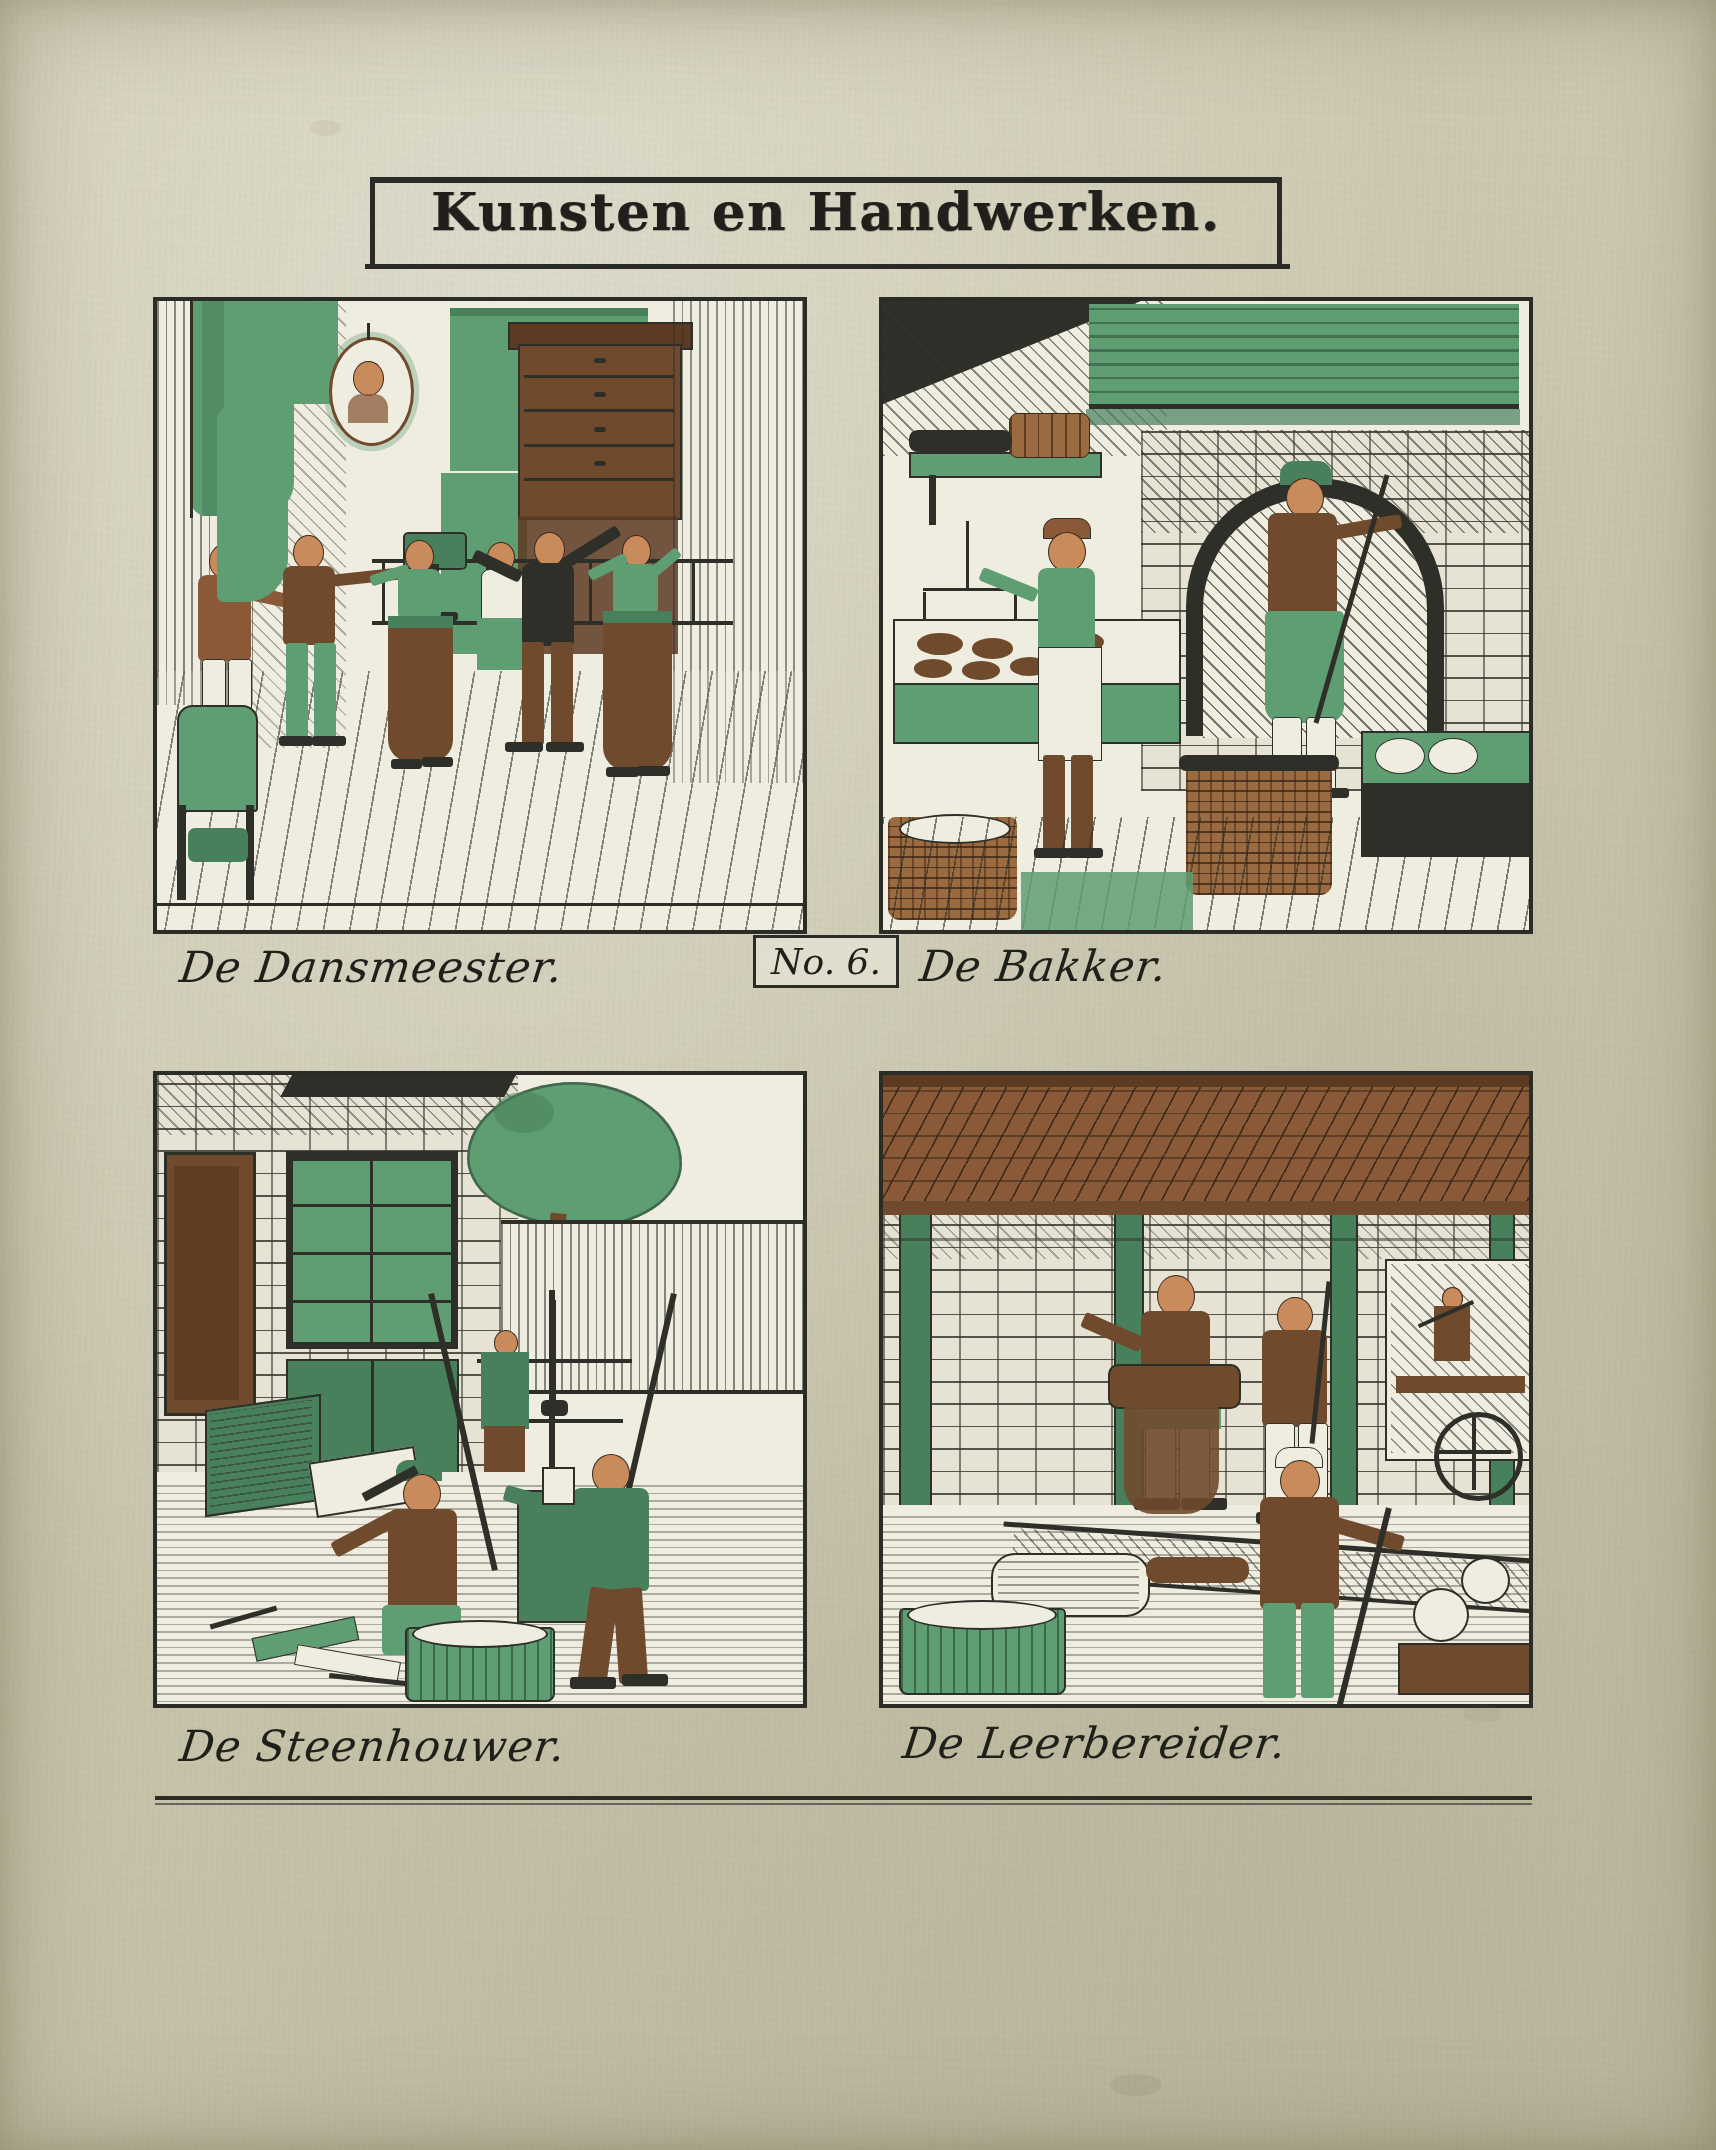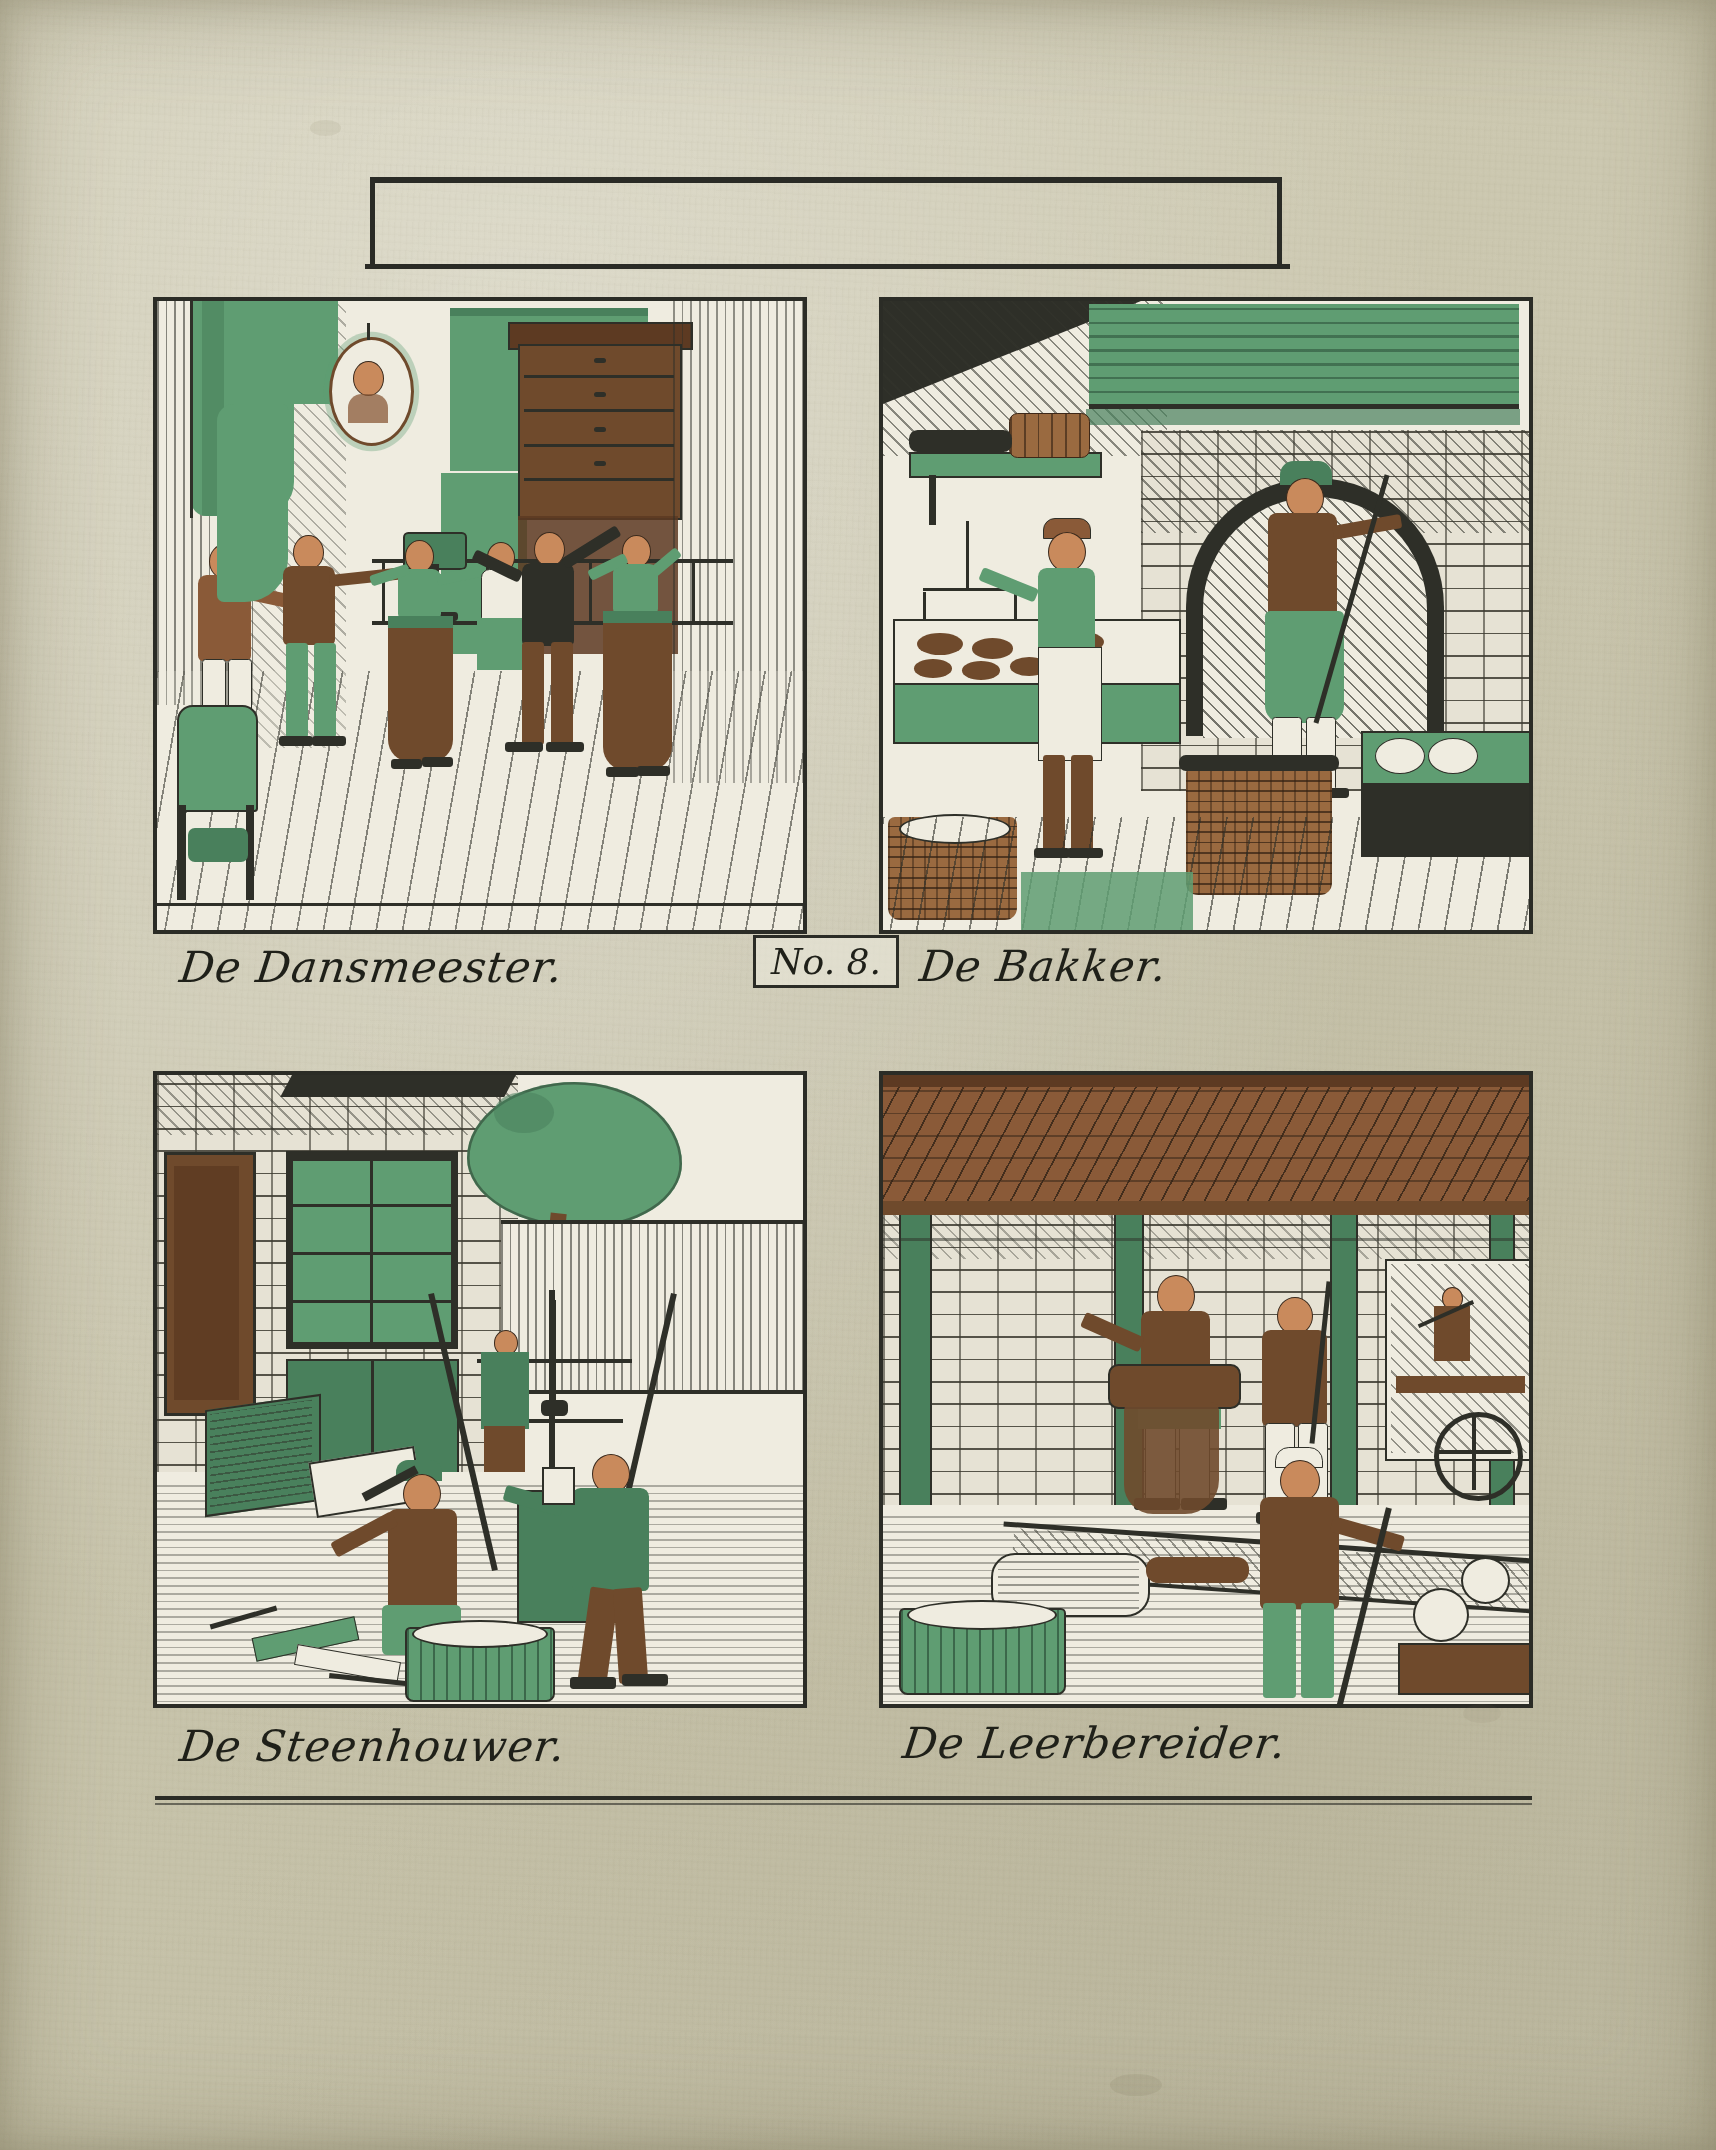--- a/index.html
+++ b/index.html
@@ -245,20 +245,21 @@
 </head>
 <body>
 
 <div class="sheet">
   <div class="grain"></div>
 
   <div class="plate">
 
     <div class="title-box"></div>
     <div class="title-underline"></div>
+    <div class="title-text">Kunsten en Handwerken.</div>
 
     <div class="panel p-tl">
 
       <div class="paperfill" style="left:0;top:0;width:100%;height:100%;"></div>
       <div class="hatch-v" style="left:0;top:0;width:103px;height:404px;opacity:.55;"></div>
       <div class="hatch-d" style="left:86px;top:0;width:103px;height:447px;opacity:.35;"></div>
 
       <div class="green" style="left:34px;top:0;width:103px;height:215px;border-radius:0 0 34px 15.5px;"></div>
       <div class="green-d" style="left:45px;top:0;width:22.4px;height:215px;opacity:.6;"></div>
       <div class="green" style="left:129px;top:0;width:52px;height:103px;"></div>
@@ -607,21 +608,21 @@
 
       <div class="tub" style="left:15.5px;top:533px;width:163px;height:83px;"></div>
       <div class="paperfill" style="left:24px;top:525px;width:146px;height:26px;border-radius:50%;border:2.6px solid #2e2f28;"></div>
 
       <div class="paperfill" style="left:530px;top:513px;width:52px;height:50px;border-radius:50%;border:2.6px solid #2e2f28;"></div>
       <div class="paperfill" style="left:578px;top:482px;width:45px;height:43px;border-radius:50%;border:2.6px solid #2e2f28;"></div>
       <div class="sepia" style="left:515px;top:568px;width:138px;height:48px;border:2.6px solid #2e2f28;"></div>
     </div>
 
     <div class="caption cap-tl">De Dansmeester.</div>
-    <div class="number-box">No. 8.</div>
+    <div class="number-box">No. 6.</div>
     <div class="caption cap-tr">De Bakker.</div>
     <div class="caption cap-bl">De Steenhouwer.</div>
     <div class="caption cap-br">De Leerbereider.</div>
 
     <div class="bottom-rule"></div>
     <div class="bottom-rule2"></div>
   </div>
 
   <div class="spots" style="left:1110px;top:2074px;width:52px;height:22.4px;opacity:.5;"></div>
   <div class="spots" style="left:310px;top:120px;width:31px;height:15.5px;opacity:.35;"></div>

